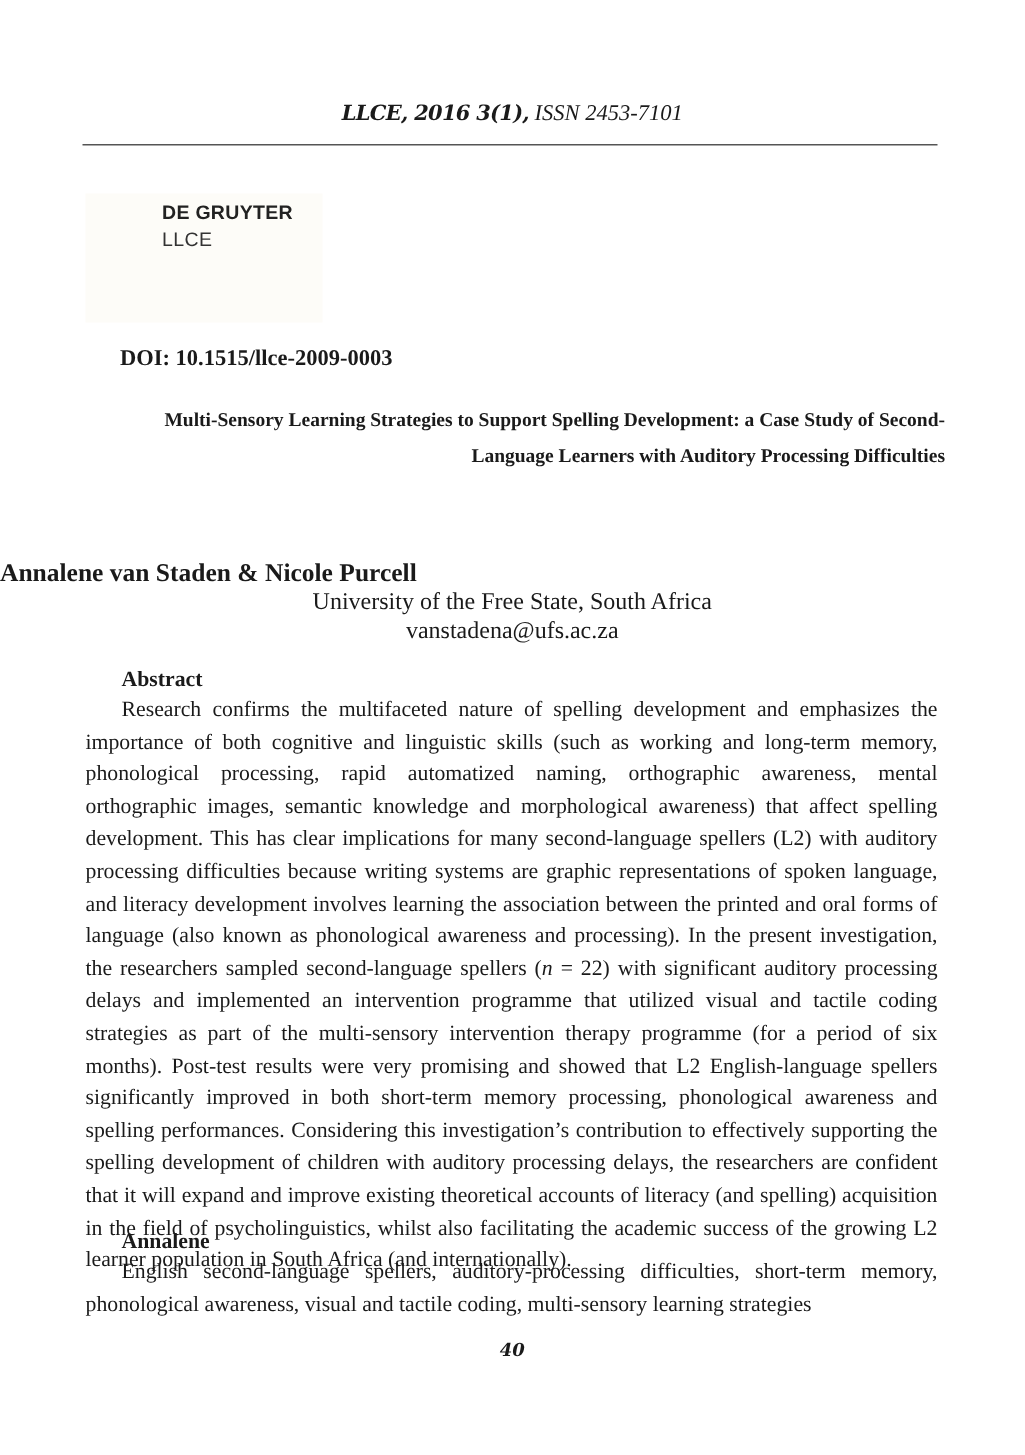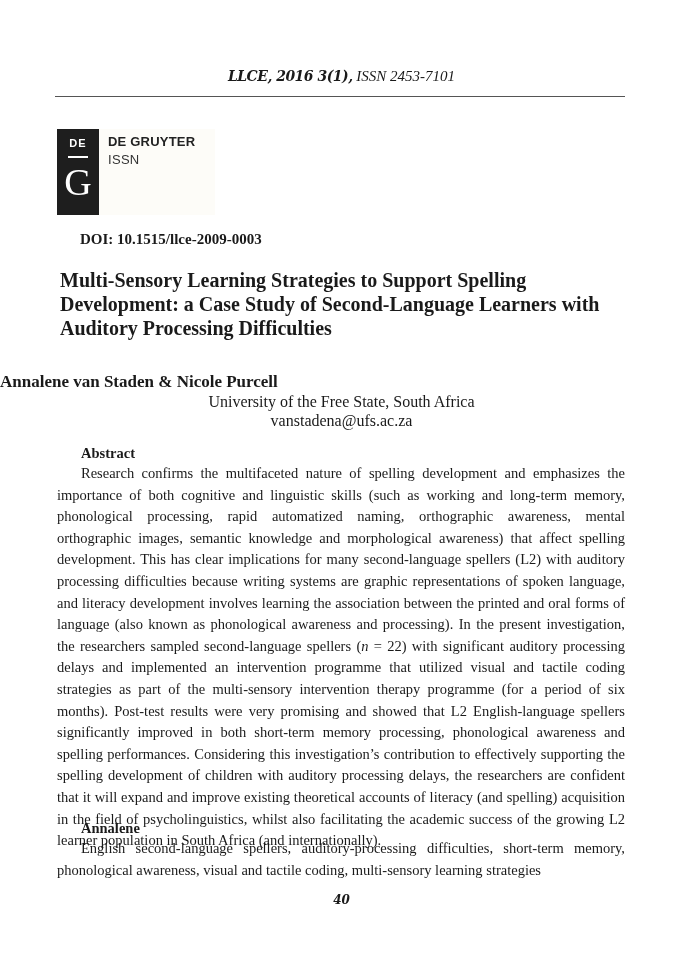--- a/index.html
+++ b/index.html
@@ -20,22 +20,22 @@
   .logo-bar { position: absolute; top: 27px; left: 11px; width: 20px; height: 2px; background: #fff; }
   .logo-g { position: absolute; top: 31px; left: 0; width: 42px; text-align: center;
             font-family: "Liberation Serif", serif; font-size: 38px; line-height: 44px; }
   .logo-name { position: absolute; left: 51px; top: 5px; font-family: "Liberation Sans", sans-serif;
                font-weight: bold; font-size: 13px; color: #222; letter-spacing: 0.2px; }
   .logo-sub { position: absolute; left: 51px; top: 23px; font-family: "Liberation Sans", sans-serif;
               font-size: 13px; color: #333; letter-spacing: 0.3px; }
 
   .doi { position: absolute; top: 231px; left: 80px; font-weight: bold; font-size: 15px; }
 
-  .title { position: absolute; top: 268px; left: 60px; width: 570px; text-align: left;
-           font-weight: bold; font-size: 20px; line-height: 24px; }
+  .title { position: absolute; top: 268px; left: 60px; width: 570px; text-align: right;
+           font-weight: bold; font-size: 13px; line-height: 24px; }
 
   .authors { position: absolute; top: 372px; left: 0; width: 683px; text-align: left;
              font-weight: bold; font-size: 17px; }
   .affil { position: absolute; top: 393px; left: 0; width: 683px; text-align: center; font-size: 16px; }
   .email { position: absolute; top: 412px; left: 0; width: 683px; text-align: center; font-size: 16px; }
 
   .section-head { position: absolute; left: 81px; font-weight: bold; font-size: 14.5px; }
   .body-text { position: absolute; left: 57px; width: 568px; font-size: 14.5px; line-height: 21.6px;
                text-align: justify; margin: 0; }
   .body-text .indent { display: inline-block; width: 24px; }
@@ -51,27 +51,22 @@
 </head>
 <body>
 
 <div class="running-head">
   <span class="journal">LLCE, 2016 3(1),</span>
   <span>ISSN 2453-7101</span>
 </div>
 <div class="head-rule"></div>
 
 <div class="logo">
-  <div class="logo-block">
-    <div class="logo-de">DE</div>
-    <div class="logo-bar"></div>
-    <div class="logo-g">G</div>
-  </div>
   <div class="logo-name">DE GRUYTER</div>
-  <div class="logo-sub">ISSN</div>
+  <div class="logo-sub">LLCE</div>
 </div>
 
 <div class="doi">DOI: 10.1515/llce-2009-0003</div>
 
 <div class="title">Multi-Sensory Learning Strategies to Support Spelling Development: a Case Study of Second-Language Learners with Auditory Processing Difficulties</div>
 
 <div class="authors">Annalene van Staden &amp; Nicole Purcell</div>
 <div class="affil">University of the Free State, South Africa</div>
 <div class="email">vanstadena@ufs.ac.za</div>
 

